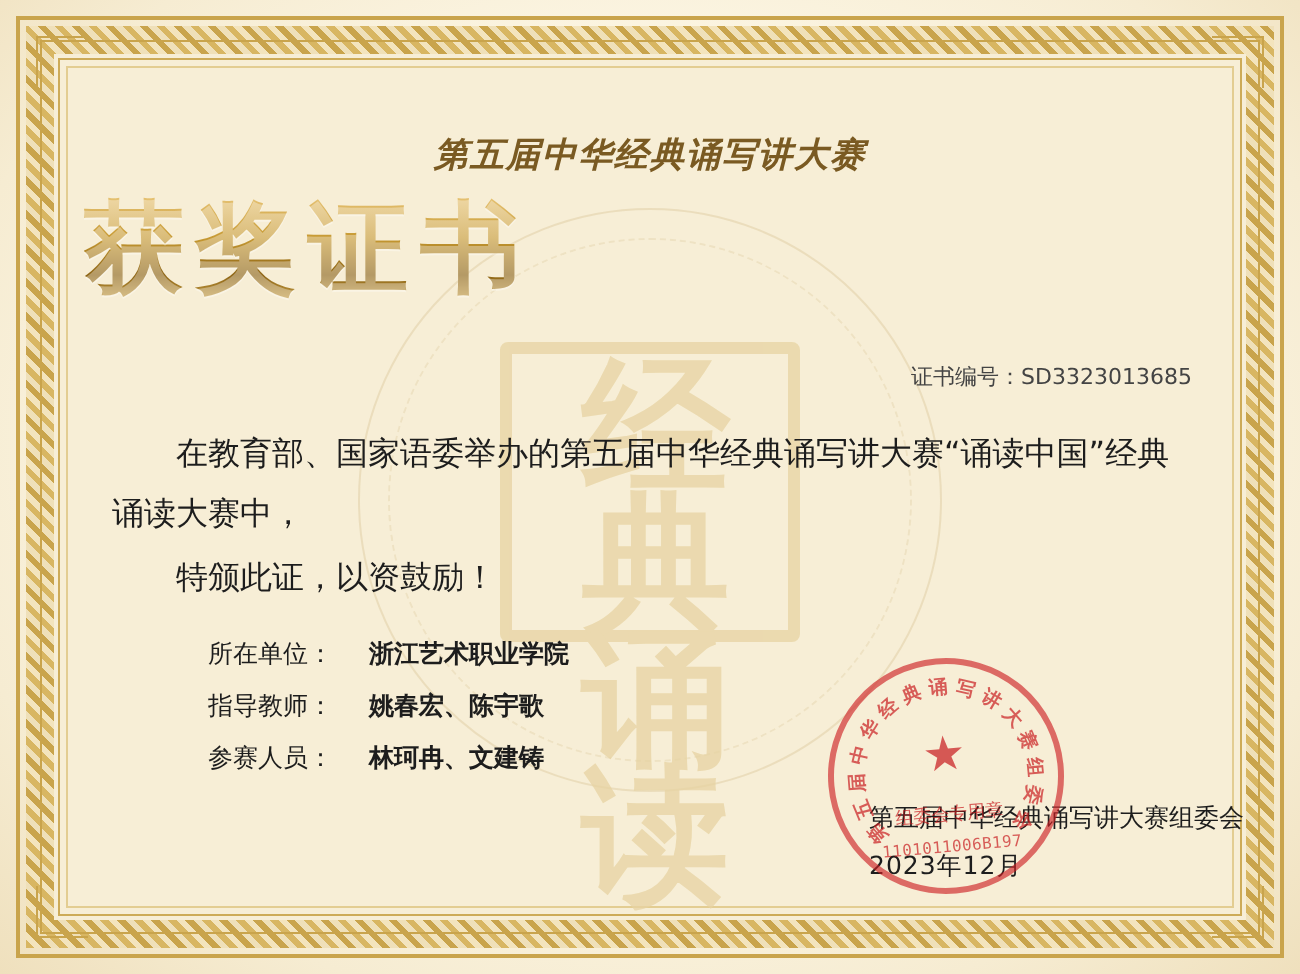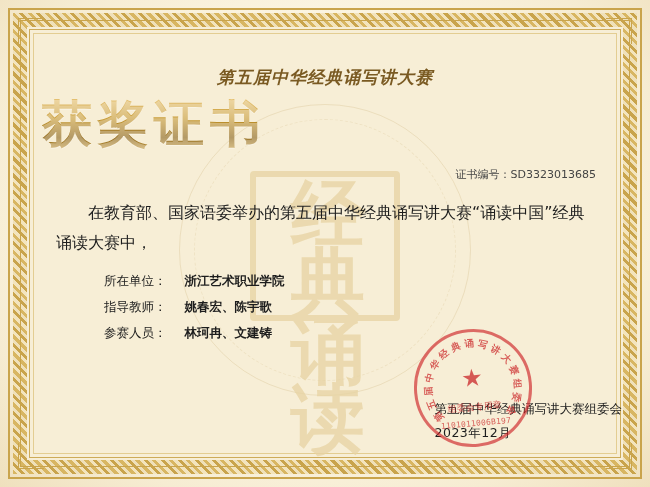--- a/index.html
+++ b/index.html
@@ -151,21 +151,21 @@
     letter-spacing: 6px;
     background: linear-gradient(180deg, #e8c578 0%, #c79a33 40%, #8d6414 75%, #c9a24a 100%);
     -webkit-background-clip: text;
     background-clip: text;
     color: transparent;
     text-shadow: 0 1px 0 rgba(255,255,255,.35);
   }
 
   .cert-no {
     text-align: right;
-    margin-top: 16px;
+    margin-top: 30px;
     padding-right: 12px;
     font-size: 11px;
     color: #444;
     font-family: "DejaVu Sans", sans-serif;
   }
 
   .body-text {
     margin-top: 16px;
     padding: 0 14px;
     font-size: 16px;
@@ -287,20 +287,21 @@
     <div class="subtitle">第五届中华经典诵写讲大赛</div>
 
     <div class="main-title">获奖证书</div>
 
     <div class="cert-no">
       <span>证书编号：</span><span>SD3323013685</span>
     </div>
 
     <div class="body-text">
       <p class="p1">在教育部、国家语委举办的第五届中华经典诵写讲大赛“诵读中国”经典诵读大赛中，</p>
+      <p class="p3">特颁此证，以资鼓励！</p>
     </div>
 
     <div class="fields">
       <div class="field-row">
         <span class="field-label">所在单位：</span><span class="field-value">浙江艺术职业学院</span>
       </div>
       <div class="field-row">
         <span class="field-label">指导教师：</span><span class="field-value">姚春宏、陈宇歌</span>
       </div>
       <div class="field-row">

